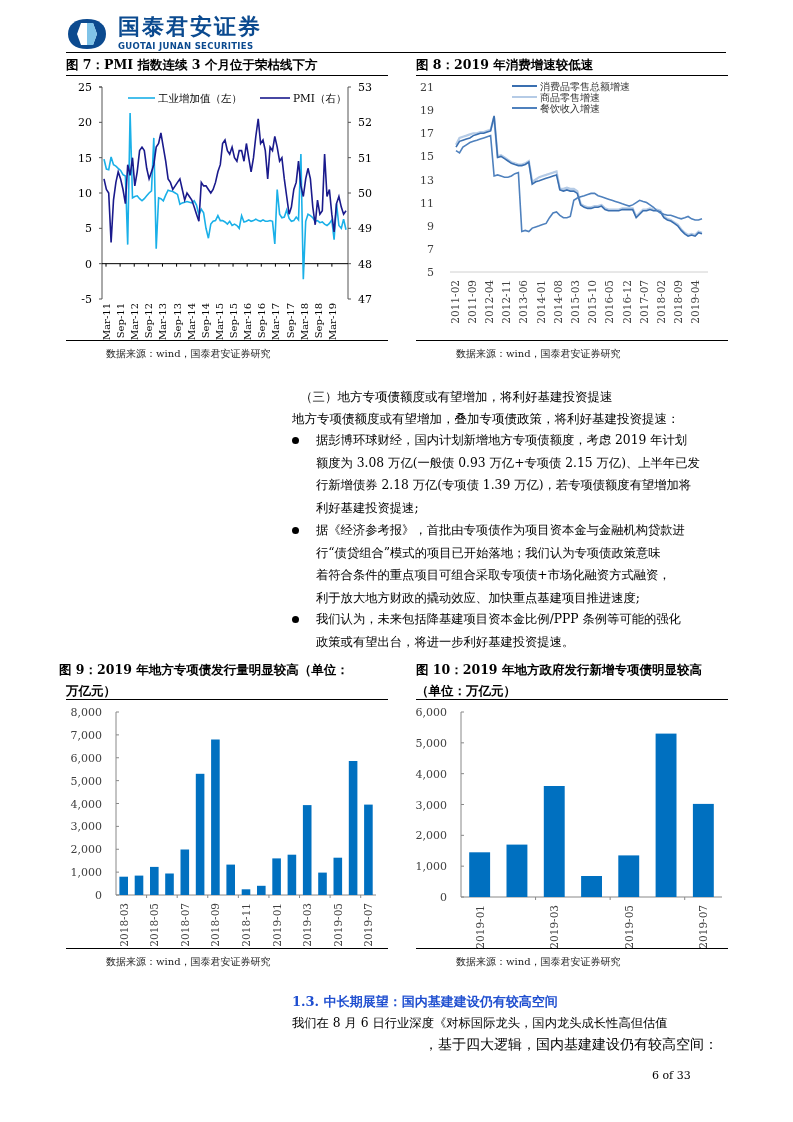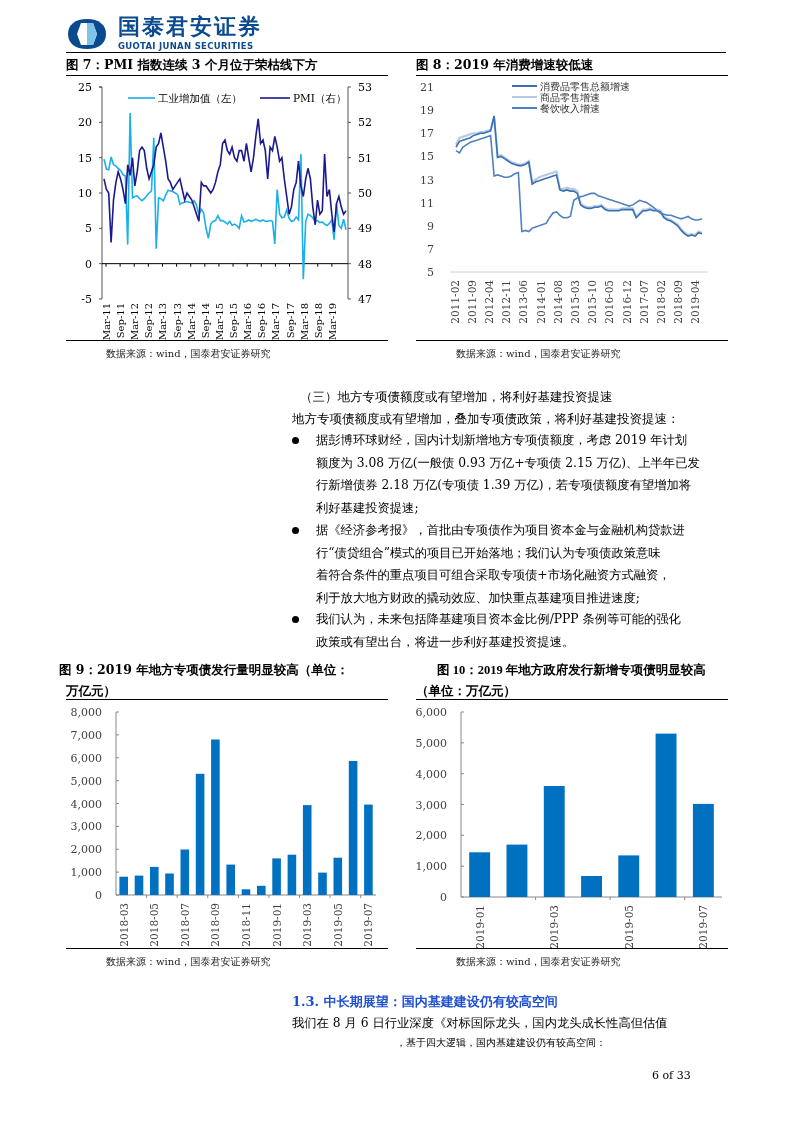--- a/index.html
+++ b/index.html
@@ -317,21 +317,21 @@
       <text x="0" y="0" text-anchor="end" font-size="10.5" fill="#404040">2019-05</text>
     </g>
     <line x1="300.7058823529412" y1="195" x2="300.7058823529412" y2="198" stroke="#888"></line>
     <g transform="translate(312.3529411764706,203) rotate(-90)">
       <text x="0" y="0" text-anchor="end" font-size="10.5" fill="#404040">2019-07</text>
     </g>
   </svg>
 <div class="abs rule" style="left:66px; top:948px; width:322px; border-top-width:1px;"></div>
 <div class="abs source" style="left:66px; top:955px;">数据来源：wind，国泰君安证券研究</div>
 
-<div class="abs fig-title" style="left:437px; top:660px; width:330px;font-family:Liberation Serif, serif;">图 10：2019 年地方政府发行新增专项债明显较高</div>
+<div class="abs fig-title" style="left:416px; top:660px; width:330px;">图 10：2019 年地方政府发行新增专项债明显较高</div>
 <div class="abs fig-title" style="left:416px; top:681px;">（单位：万亿元）</div>
 <div class="abs rule" style="left:416px; top:699px; width:312px;"></div>
 <svg class="abs" id="fig10svg" style="left:410px; top:700px;" width="330" height="248">
     <line x1="51" y1="12" x2="51" y2="197" stroke="#888" stroke-width="1"></line>
     <line x1="51" y1="197" x2="312" y2="197" stroke="#888" stroke-width="1"></line>
     <line x1="51" y1="197" x2="54" y2="197" stroke="#888"></line>
     <text x="37" y="201" text-anchor="end" font-size="11" fill="#404040">0</text>
     <line x1="51" y1="166.16666666666666" x2="54" y2="166.16666666666666" stroke="#888"></line>
     <text x="37" y="170.16666666666666" text-anchor="end" font-size="11" fill="#404040">1,000</text>
     <line x1="51" y1="135.33333333333334" x2="54" y2="135.33333333333334" stroke="#888"></line>
@@ -365,15 +365,15 @@
     <line x1="274.7142857142857" y1="197" x2="274.7142857142857" y2="200" stroke="#888"></line>
     <g transform="translate(297.3571428571429,205) rotate(-90)">
       <text x="0" y="0" text-anchor="end" font-size="10.5" fill="#404040">2019-07</text>
     </g>
   </svg>
 <div class="abs rule" style="left:416px; top:948px; width:312px; border-top-width:1px;"></div>
 <div class="abs source" style="left:416px; top:955px;">数据来源：wind，国泰君安证券研究</div>
 
 <div class="abs blue-h" style="left:292px; top:993px;">1.3.   中长期展望：国内基建建设仍有较高空间</div>
 <div class="abs section-h" style="left:292px; top:1015px; font-size:12.3px;">我们在 8 月 6 日行业深度《对标国际龙头，国内龙头成长性高但估值</div>
-<div class="abs section-h" style="left:396px; top:1036px; font-size:10px;">，基于四大逻辑，国内基建建设仍有较高空间：</div>
+<div class="abs section-h" style="left:424px; top:1036px; font-size:14px;">，基于四大逻辑，国内基建建设仍有较高空间：</div>
 
 <div class="abs page-num" style="left:652px; top:1069px;">6 of 33</div>
 
 </body></html>

